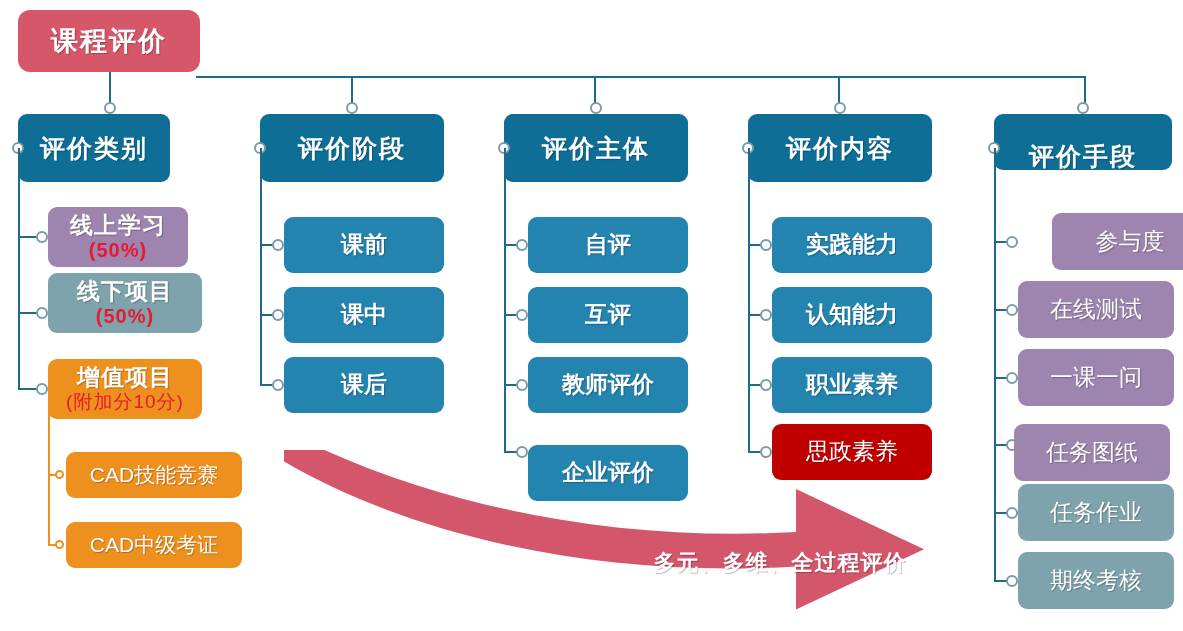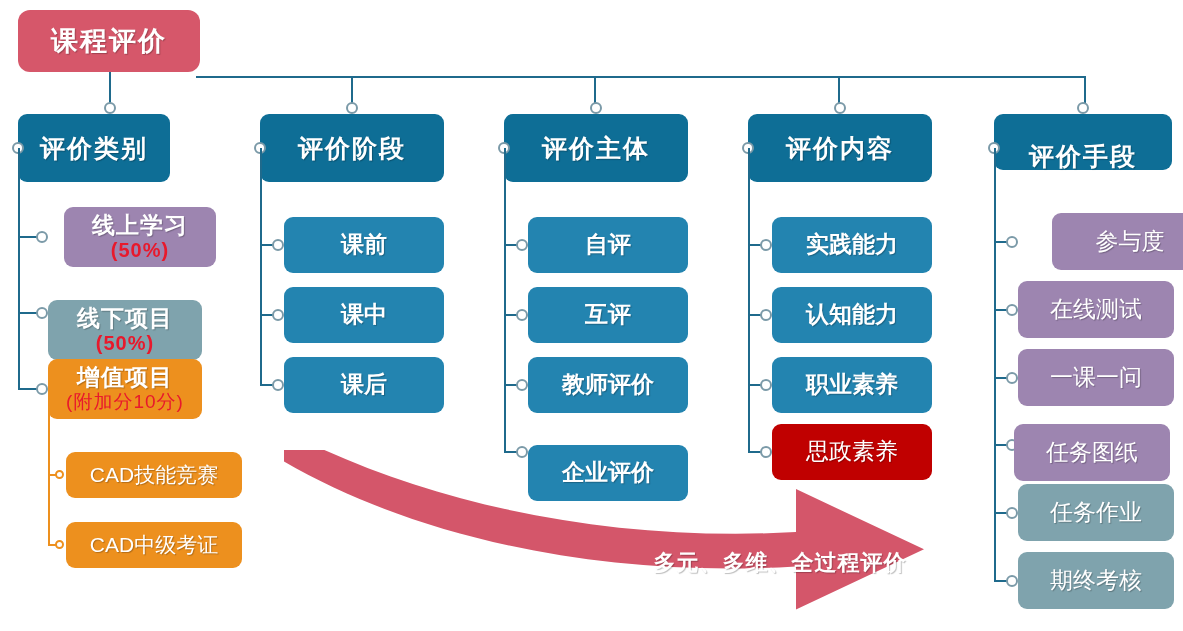--- a/index.html
+++ b/index.html
@@ -77,27 +77,27 @@
   <div class="ln v" style="left:1084px;top:76px;height:32px;"></div>
 
   <div id="columns-layer">
       <div class="box hdr" style="left:18px;top:114px;width:152px;height:68px;">
         <span>评价类别</span>
       </div>
       <div class="knob" style="left:12px;top:142px;"></div>
       <div class="ln v" style="left:18px;top:148px;height:241px;"></div>
       <div class="ln h" style="left:18px;top:236px;width:24px;"></div>
       <div class="knob" style="left:36px;top:231px;"></div>
-      <div class="box sub purple bold" style="left:64px;top:207px;width:152px;height:60px;">
+      <div class="box sub purple bold" style="left:48px;top:207px;width:140px;height:60px;">
         <span>线上学习</span>
         <span class="pct">(50%)</span>
       </div>
       <div class="ln h" style="left:18px;top:312px;width:24px;"></div>
       <div class="knob" style="left:36px;top:307px;"></div>
-      <div class="box sub slate bold" style="left:48px;top:300px;width:154px;height:60px;">
+      <div class="box sub slate bold" style="left:48px;top:273px;width:154px;height:60px;">
         <span>线下项目</span>
         <span class="pct">(50%)</span>
       </div>
       <div class="ln h" style="left:18px;top:388px;width:24px;"></div>
       <div class="knob" style="left:36px;top:383px;"></div>
       <div class="box sub orange bold" style="left:48px;top:359px;width:154px;height:60px;">
         <span>增值项目</span>
         <span class="pct thin">(附加分10分)</span>
       </div>
       <div class="ln v orange" style="left:48px;top:389px;height:156px;"></div>

